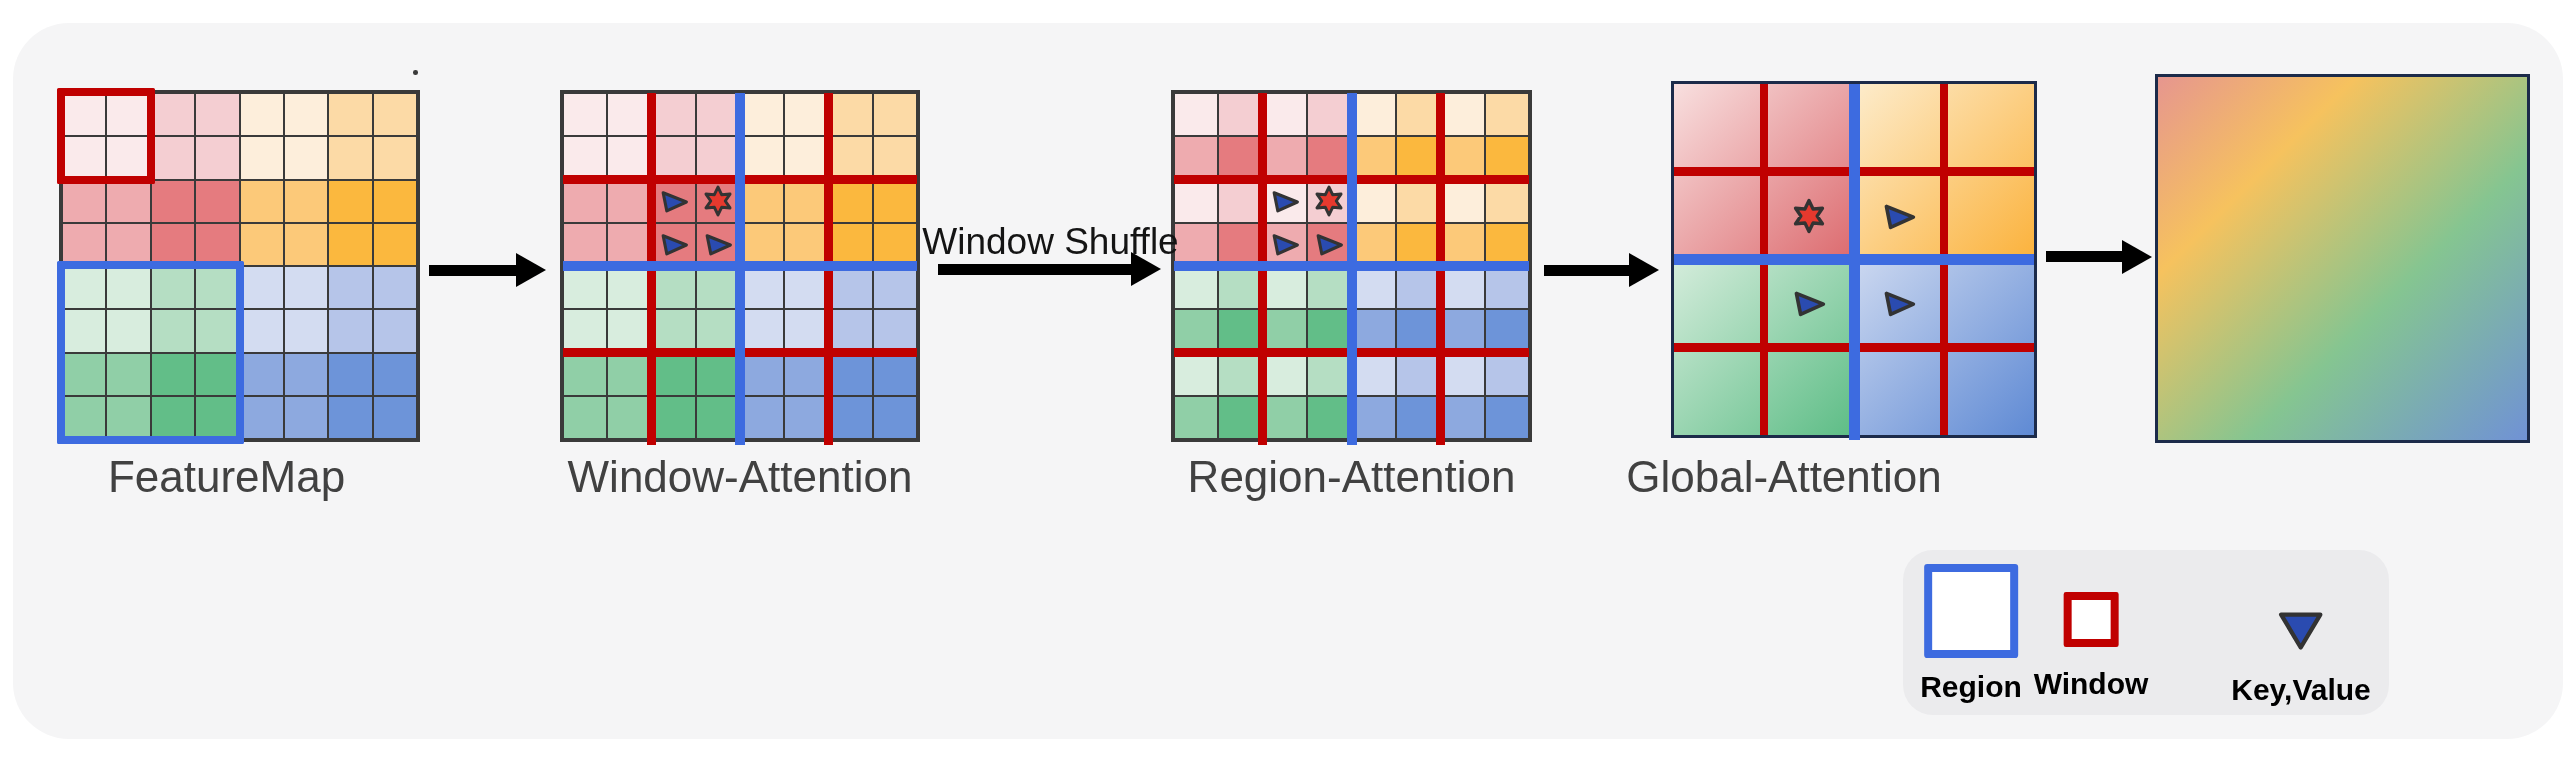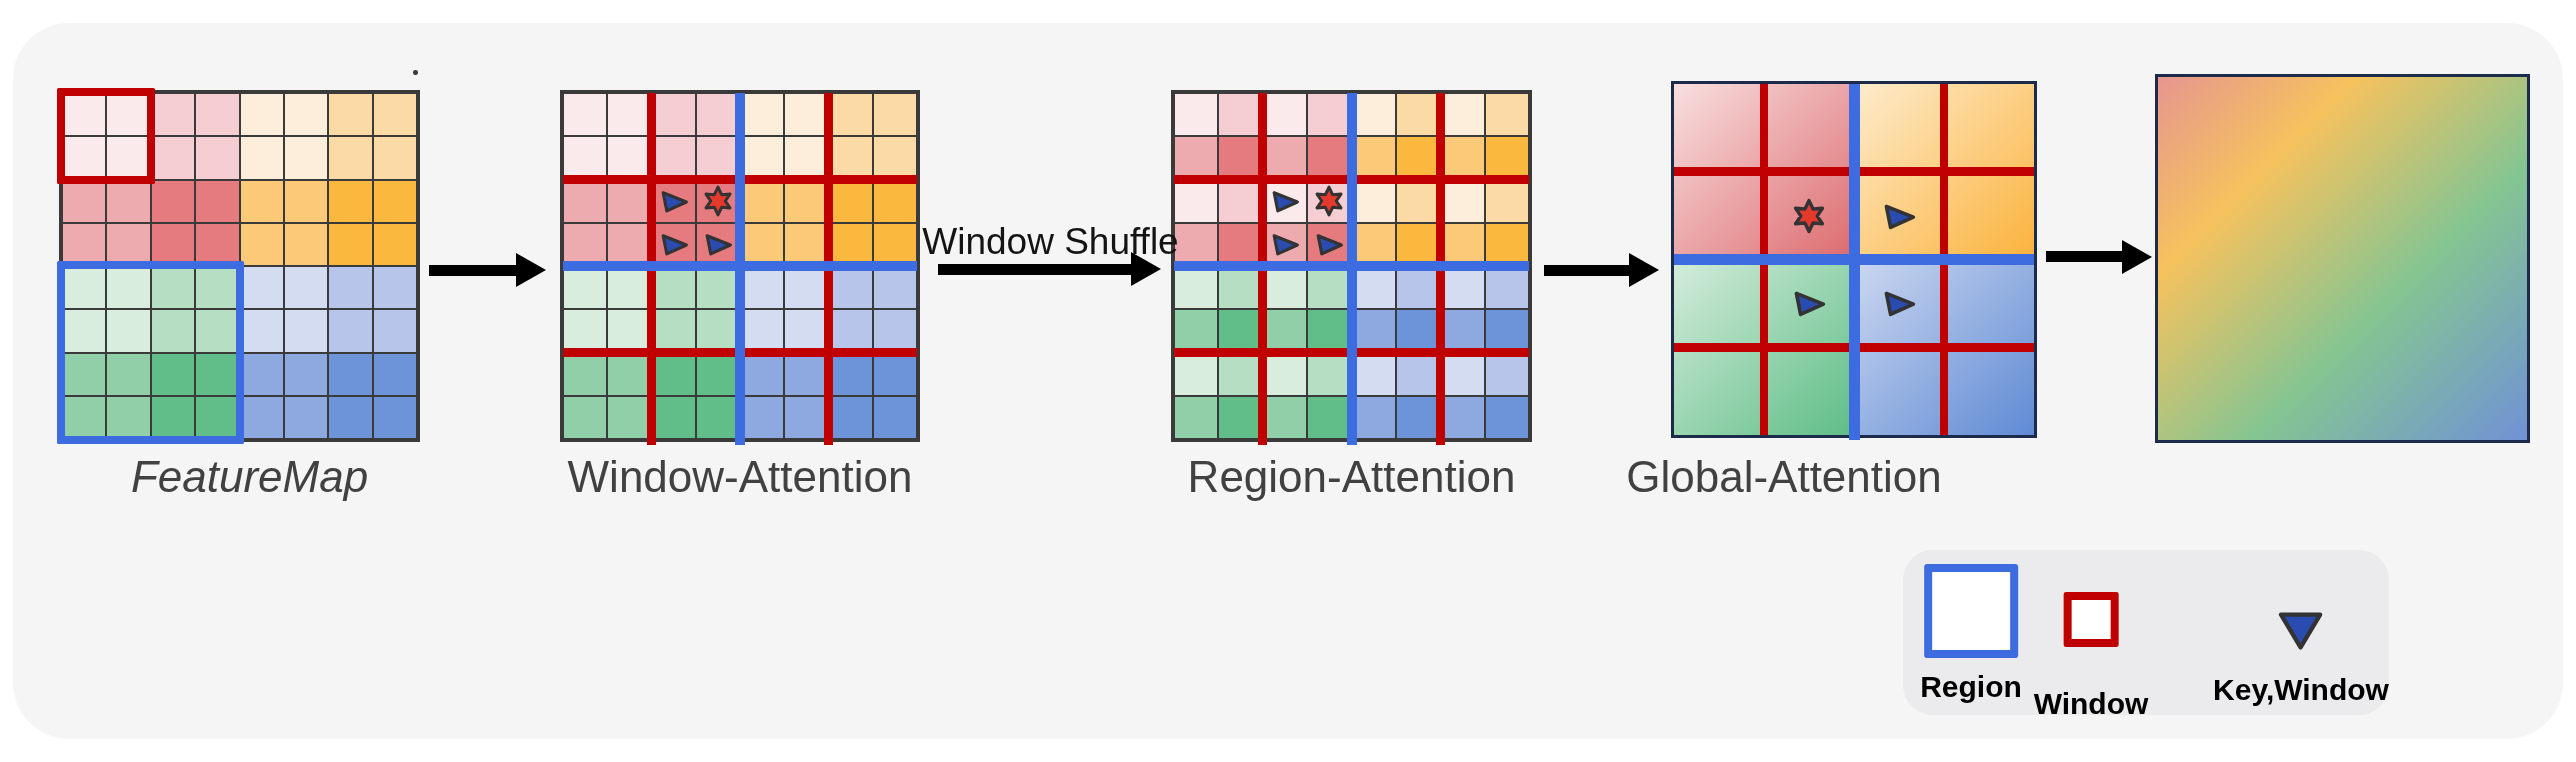--- a/index.html
+++ b/index.html
@@ -28,21 +28,21 @@
   #grid-global{position:absolute;left:1671px;top:81px;width:366px;height:357px;
                border:3.9px solid var(--navy-border);box-sizing:border-box;background:#fff;}
   
   #output-square{position:absolute;left:2155px;top:74px;width:375px;height:369px;
                border:3.9px solid var(--navy-border);box-sizing:border-box;}
   .overlay{position:absolute;pointer-events:none;}
   .marker{position:absolute;transform:translate(-50%,-50%);z-index:6;line-height:0;}
   
   .stage-label{position:absolute;top:452px;font-size:44px;color:var(--label-color);
                text-align:center;white-space:nowrap;}
-  #label-featuremap{left:69px;width:361px;font-style:italic;}
+  #label-featuremap{left:46px;width:361px;}
   #label-window{left:560px;width:360px;}
   #label-region{left:1171px;width:361px;}
   #label-global{left:1601px;width:366px;}
   
   .arrow-shaft{position:absolute;height:11px;background:var(--arrow-black);}
   .arrow-head{position:absolute;width:0;height:0;border-top:17px solid transparent;
               border-bottom:17px solid transparent;border-left:30px solid var(--arrow-black);}
   #arrow1-shaft{left:429px;top:265px;width:89px;}  #arrow1-head{left:516px;top:253px;}
   #arrow2-shaft{left:938px;top:264px;width:195px;} #arrow2-head{left:1131px;top:252px;}
   #arrow3-shaft{left:1544px;top:265px;width:87px;} #arrow3-head{left:1629px;top:253px;}
@@ -56,21 +56,21 @@
                align-items:center;transform:translateX(-50%);}
   #li-region{left:68px;} #li-window{left:188px;} #li-query{left:298px;} #li-key{left:398px;}
   .legend-region-box{width:78px;height:78px;border:8.6px solid var(--region-blue);
                      background:#fff;border-radius:3.1px;margin-top:7.8px;}
   .legend-window-box{width:39px;height:39px;border:8.6px solid var(--window-red);
                      background:#fff;border-radius:2.3px;margin-top:36px;}
   #legend-star-slot{margin-top:44px;line-height:0;}
   #legend-tri-slot{margin-top:50px;line-height:0;}
   .legend-label{font-size:30px;font-weight:bold;color:var(--legend-label);white-space:nowrap;}
   #li-region .legend-label{margin-top:12.5px;}
-  #li-window .legend-label{margin-top:40px;}
+  #li-window .legend-label{margin-top:20px;}
   #li-query .legend-label{margin-top:22px;}
   #li-key .legend-label{margin-top:20px;}
 </style>
 </head>
 <body>
 
 <div class="canvas">
   <div class="panel"></div>
   <div class="stray-dot"></div>
 
@@ -358,17 +358,17 @@
       <div class="legend-label">Region</div>
     </div>
     <div class="legend-item" id="li-window">
       <div class="legend-window-box"></div>
       <div class="legend-label">Window</div>
     </div>
     <div class="legend-item" id="li-key">
       <div id="legend-tri-slot"><svg width="53" height="47" viewBox="-30 -30 60 60">
     <polygon points="-25,-19 25,-19 0,23" fill="#2a4bb0" stroke="#333333" stroke-width="5.5" stroke-linejoin="round"></polygon>
           </svg></div>
-      <div class="legend-label">Key,Window</div>
+      <div class="legend-label">Key,Value</div>
     </div>
   </div>
 </div>
 
 
 </body></html>

